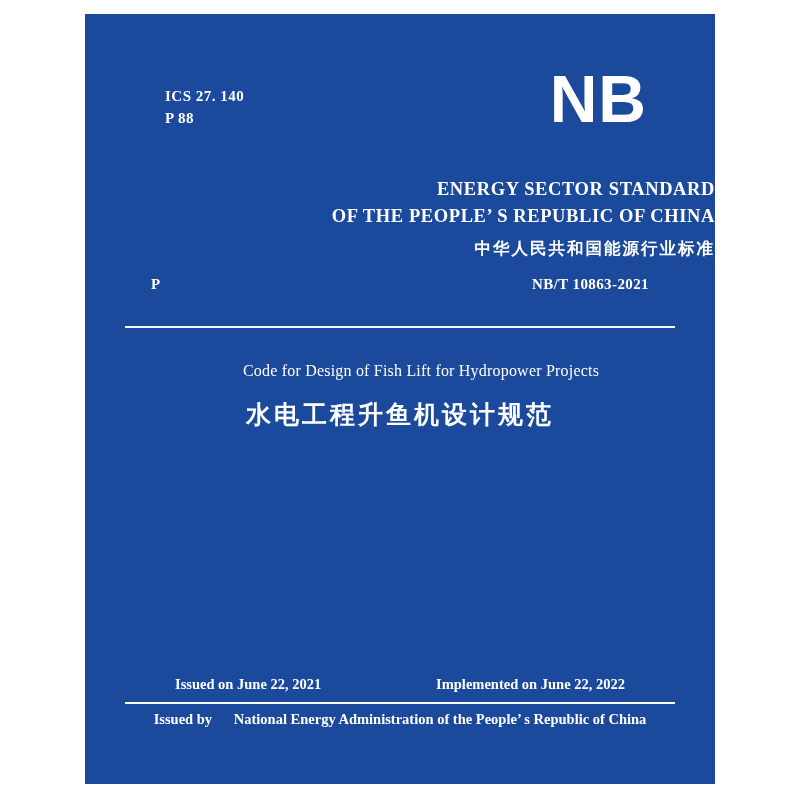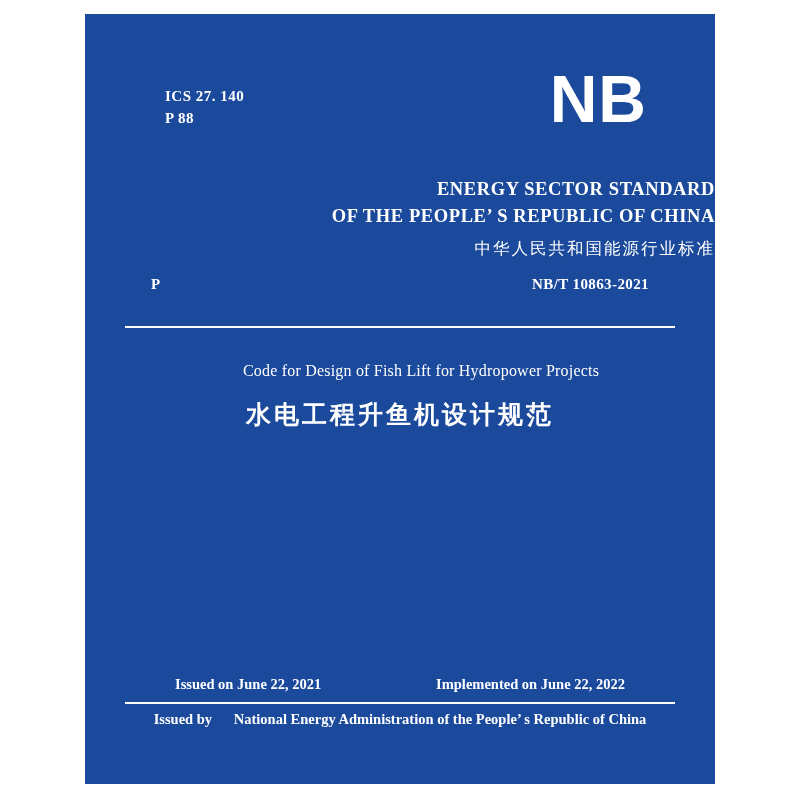--- a/index.html
+++ b/index.html
@@ -56,21 +56,21 @@
     text-align: right;
   }
   .org-en1, .org-en2 {
     font-weight: bold;
     font-size: 18.5px;
     letter-spacing: 0.6px;
     line-height: 1.45;
   }
   .org-cn {
     font-family: "DejaVu Sans", sans-serif;
-    font-weight: normal;
+    font-weight: bold;
     font-size: 16.5px;
     letter-spacing: 2px;
     margin-top: 8px;
   }
   .idrow {
     position: absolute;
     left: 0;
     right: 0;
     top: 262px;
     padding: 0 66px;

